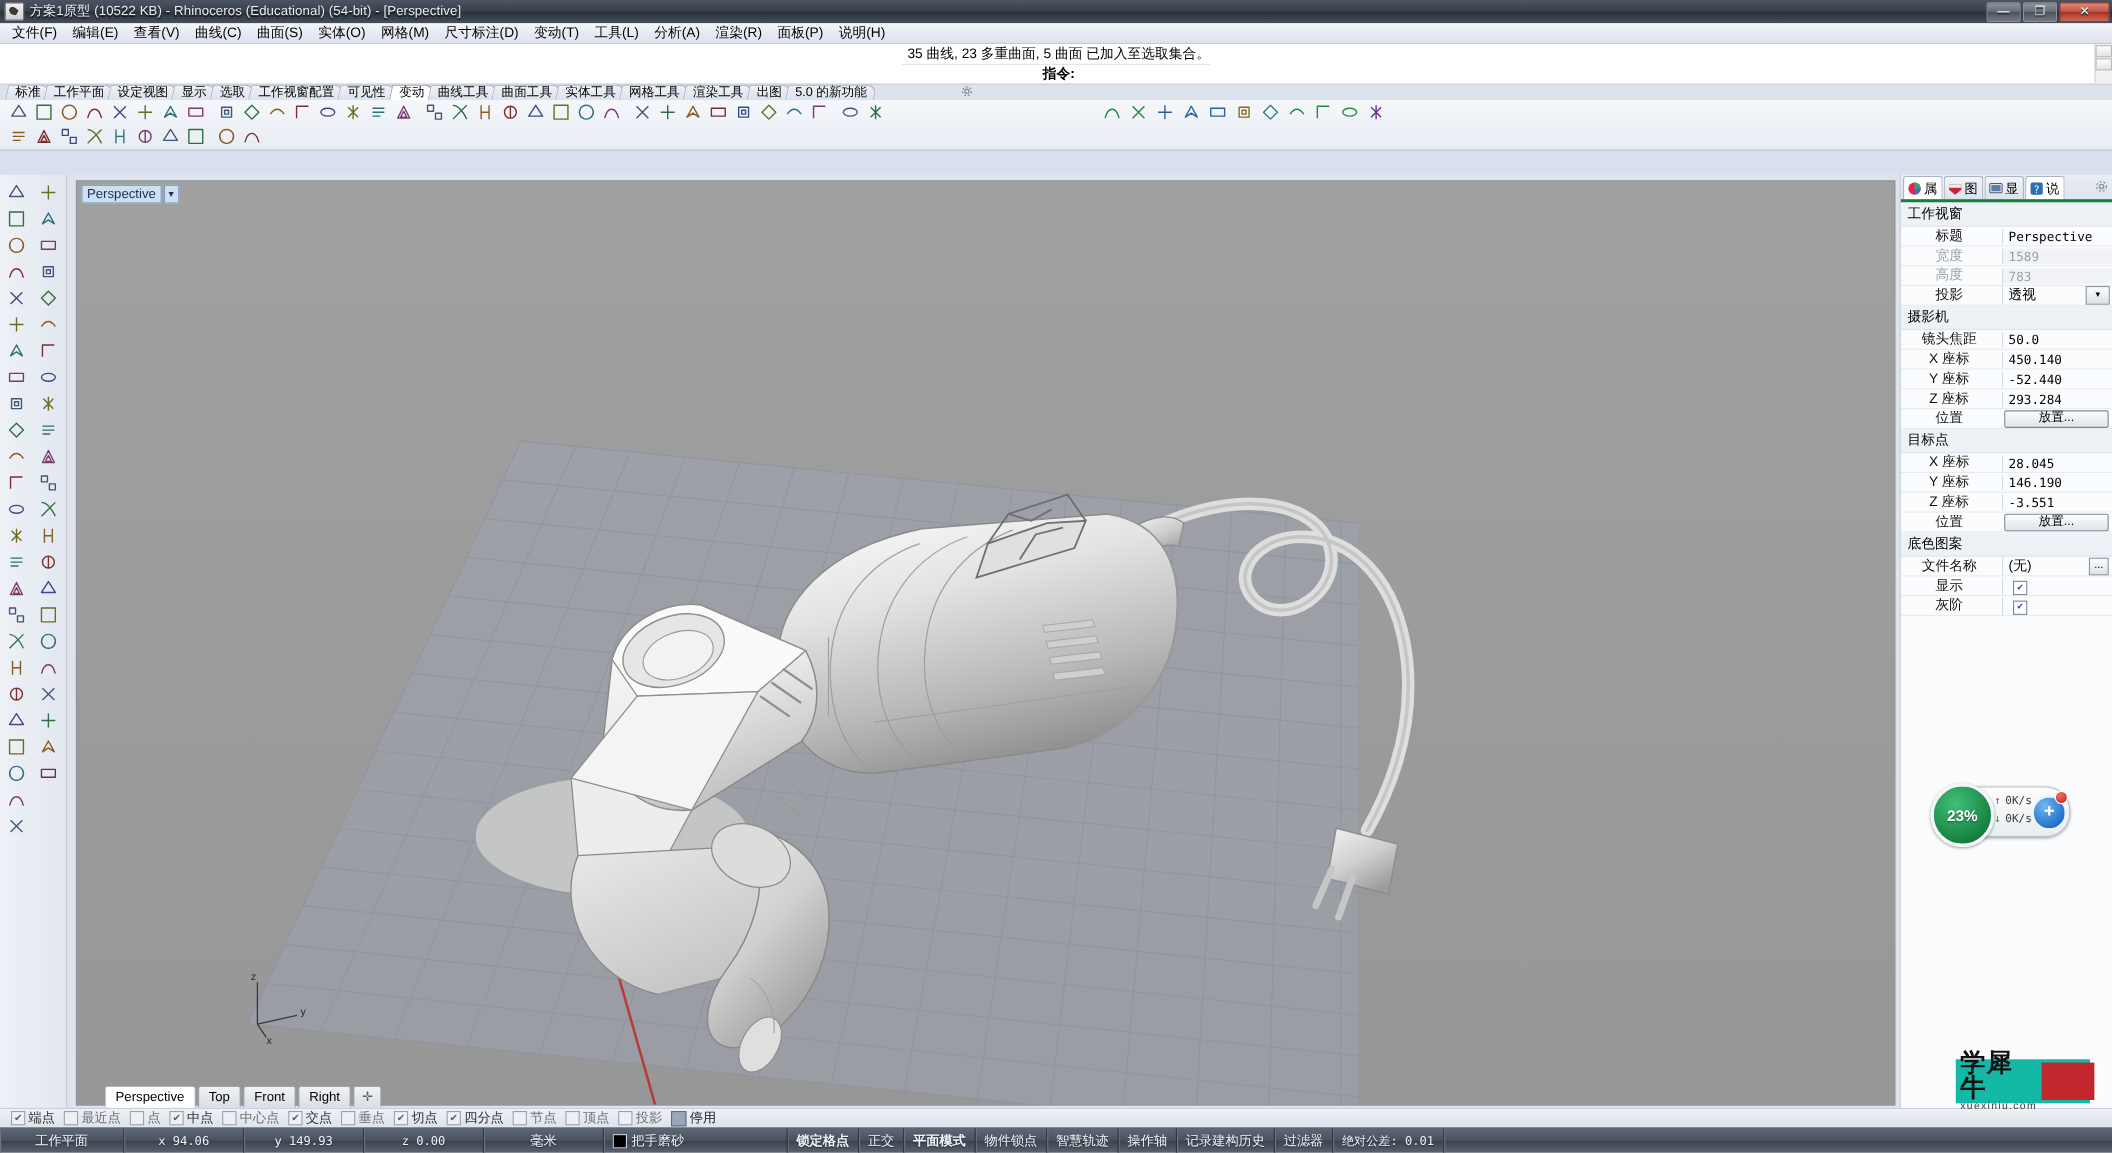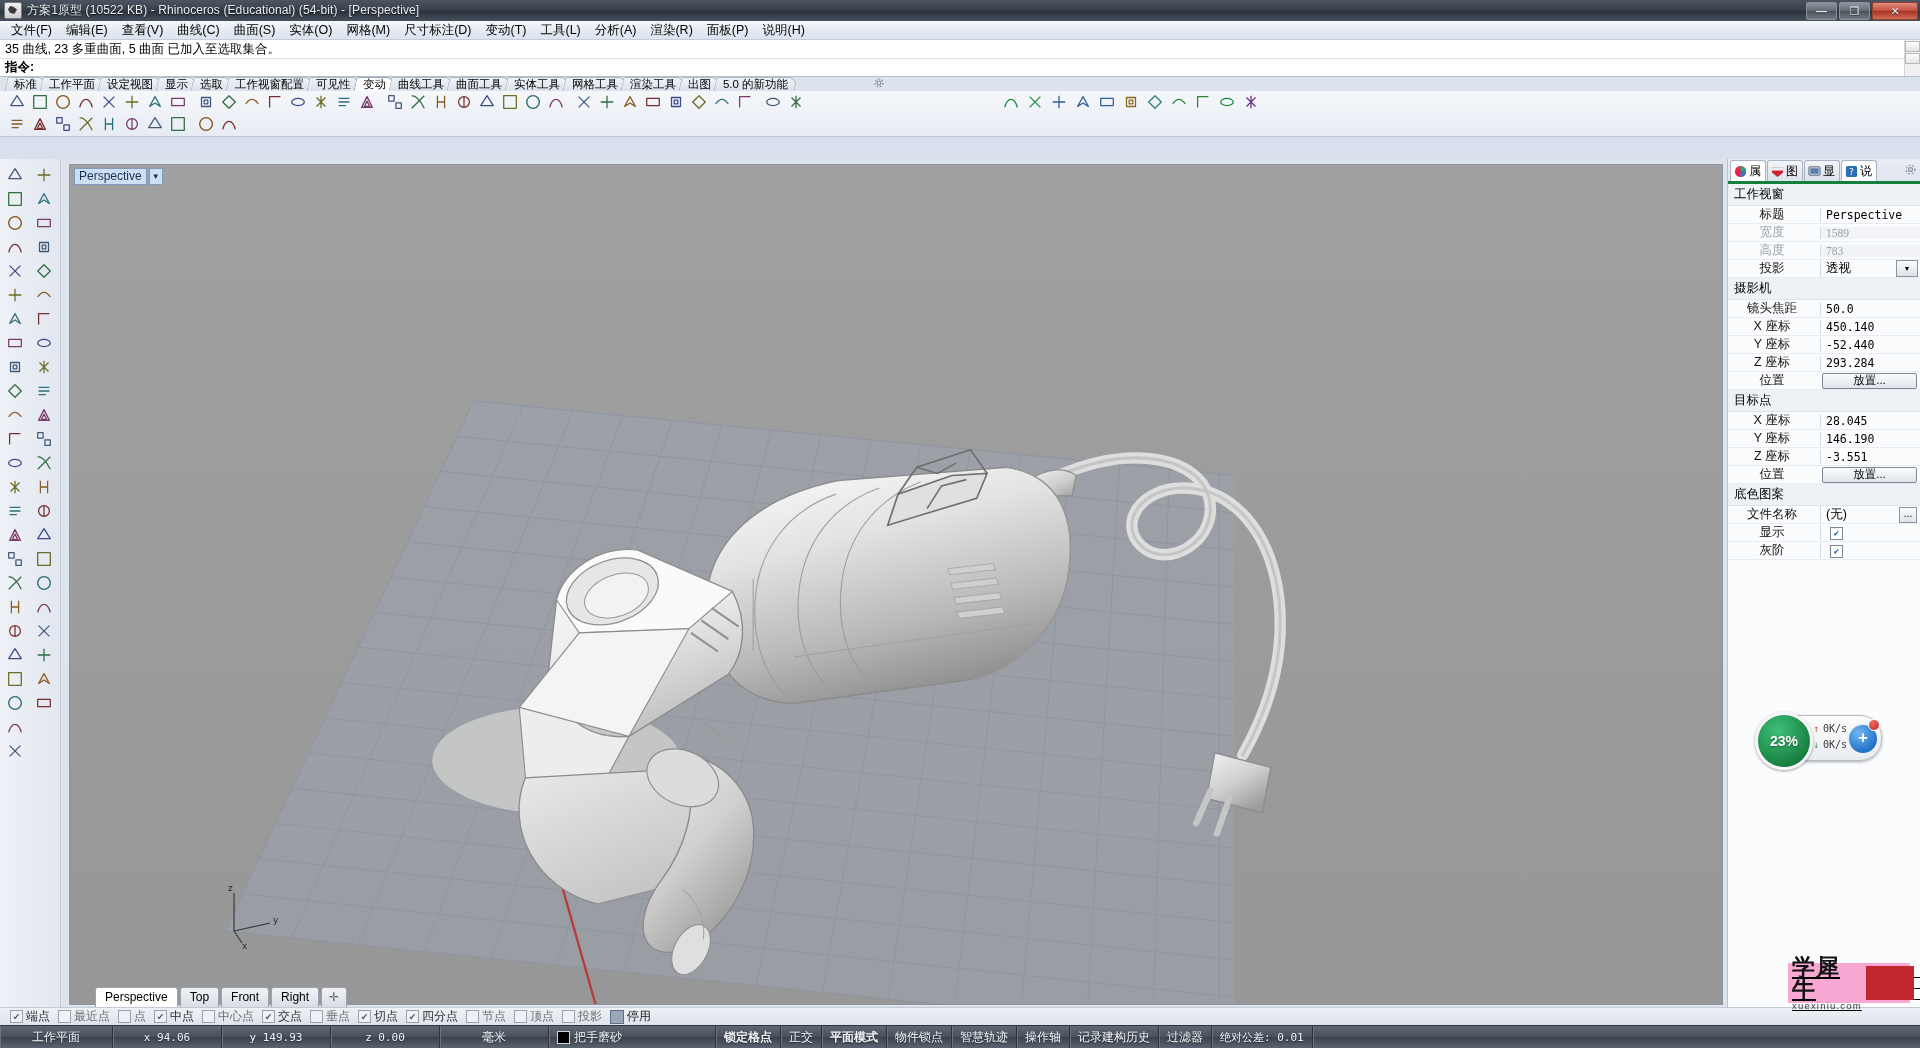--- a/index.html
+++ b/index.html
@@ -33,21 +33,21 @@
   
   .menubar{
     height:18px;flex:0 0 18px;display:flex;align-items:center;padding-left:4px;
     background:linear-gradient(to bottom,#f4f7fb,#e3e9f2 60%,#dde4ee);
     border-bottom:1px solid #c3cddb;
   }
   .menu-item{padding:1px 7px;font-size:12.5px;white-space:nowrap;cursor:default;}
 
   
   .cmdzone{flex:0 0 36px;background:#ffffff;border-bottom:1px solid #b6bfcd;position:relative;
-    display:flex;flex-direction:column;}
+    display:flex;flex-direction:column;align-items:center;}
   .cmd-hist{height:18px;line-height:18px;padding-left:5px;font-size:12.5px;border-bottom:1px solid #e3e3e3;}
   .cmd-line{height:17px;line-height:17px;padding-left:5px;font-size:12.5px;font-weight:bold;}
   .cmd-scroll{position:absolute;right:0;top:0;width:15px;height:36px;background:#f0f0f0;border-left:1px solid #d4d4d4;}
   .cmd-scroll i{display:block;width:13px;height:9px;margin:1px auto;border:1px solid #b9b9b9;background:linear-gradient(#fdfdfd,#e4e4e4);}
 
   
   .tabstrip{flex:0 0 14px;display:flex;align-items:flex-end;background:#dde3ed;padding-left:6px;position:relative;}
   .ttab{
     font-size:11.5px;height:13px;line-height:13px;padding:0 7px;margin-right:-4px;
     background:linear-gradient(to bottom,#eef2f8,#dbe2ec);
@@ -97,21 +97,21 @@
   .rp-tab{display:flex;align-items:center;gap:2px;font-size:12px;padding:2px 4px 2px 3px;border:1px solid #aab3c1;
     border-bottom:none;border-radius:3px 3px 0 0;background:linear-gradient(#f2f5f9,#dde3ec);margin-right:1px;height:16px;}
   .rp-tab.active{background:#fff;}
   .rp-gear{position:absolute;right:3px;top:4px;width:13px;height:13px;}
   .rp-body{flex:1 1 auto;background:#fbfcfd;border-top:3px solid #15803d;overflow:hidden;}
   .grp{background:#eef1f5;font-size:12.5px;padding:2px 0 2px 6px;border-bottom:1px solid #dfe3ea;color:#000;}
   .prow{display:flex;height:17px;align-items:center;border-bottom:1px solid #e8ebef;font-size:12.5px;}
   .plabel{width:88px;text-align:center;padding-right:4px;color:#111;white-space:nowrap;}
   .plabel.dim{color:#9aa0a8;}
   .pval{flex:1;border-left:1px solid #d6dae1;padding-left:5px;font-family:"DejaVu Sans Mono","Liberation Mono",monospace;font-size:11.5px;white-space:nowrap;}
-  .pval.dim{color:#9aa0a8;background:#f1f3f6;font-family:Liberation Serif, serif;}
+  .pval.dim{color:#9aa0a8;background:#f1f3f6;}
   .pval.plain{font-family:"Liberation Sans",sans-serif;font-size:12.5px;}
   .pbtn{flex:1;margin:0 3px 0 2px;height:14px;border:1px solid #7d8796;border-radius:2px;
     background:linear-gradient(#fbfcfd,#dfe4eb);text-align:center;font-size:11.5px;line-height:13px;}
   .dd{width:20px;height:15px;border:1px solid #8c95a3;background:linear-gradient(#fbfcfd,#dde2e9);
      display:flex;align-items:center;justify-content:center;font-size:7px;margin-right:2px;}
   .ckbox{width:11px;height:11px;border:1px solid #7c8796;background:#fff;display:inline-flex;align-items:center;
     justify-content:center;color:#1a54a8;font-size:9px;line-height:9px;margin-left:4px;}
   .ellip{width:16px;height:14px;border:1px solid #8c95a3;background:linear-gradient(#fbfcfd,#dde2e9);
     font-size:10px;text-align:center;line-height:12px;margin-right:3px;}
 
@@ -155,22 +155,22 @@
   .dl-rates .r{display:flex;align-items:center;gap:4px;}
   .dl-rates .up{color:#d6453b;font-size:10px;}
   .dl-rates .dn{color:#2a9d4f;font-size:10px;}
   .dl-plus{position:absolute;right:2px;top:7px;width:28px;height:28px;border-radius:50%;
     background:radial-gradient(circle at 35% 28%,#6fb6f2,#1f6fc4 75%);border:2px solid #eef2f6;
     color:#fff;font-size:17px;line-height:25px;text-align:center;font-weight:bold;}
   .dl-dot{position:absolute;right:1px;top:3px;width:10px;height:10px;border-radius:50%;
     background:radial-gradient(circle at 35% 30%,#f06a60,#c0271d);border:1px solid #fff;}
 
   
-  .wm{position:absolute;right:10px;bottom:4px;width:122px;height:40px;z-index:20;
-      background:#f9a8d4;display:flex;align-items:center;padding:2px 4px;box-sizing:border-box;text-decoration:underline;}
+  .wm{position:absolute;right:20px;bottom:4px;width:122px;height:40px;z-index:20;
+      background:#14b8a6;display:flex;align-items:center;padding:2px 4px;box-sizing:border-box;}
   .wm .zh{font-family:"DejaVu Serif","Liberation Serif",serif;font-size:23px;font-weight:bold;letter-spacing:1px;line-height:22px;color:#121212;}
   .wm .en{font-size:9.5px;letter-spacing:1.2px;color:#3a3a3a;}
   .wm .redbox{width:24px;height:34px;background:#c1272d;color:#fff;font-size:10px;line-height:11px;
     text-align:center;margin-left:4px;padding-top:1px;box-sizing:border-box;padding-left:48px;}
 </style>
 </head>
 <body>
 
 <div class="app">
 

